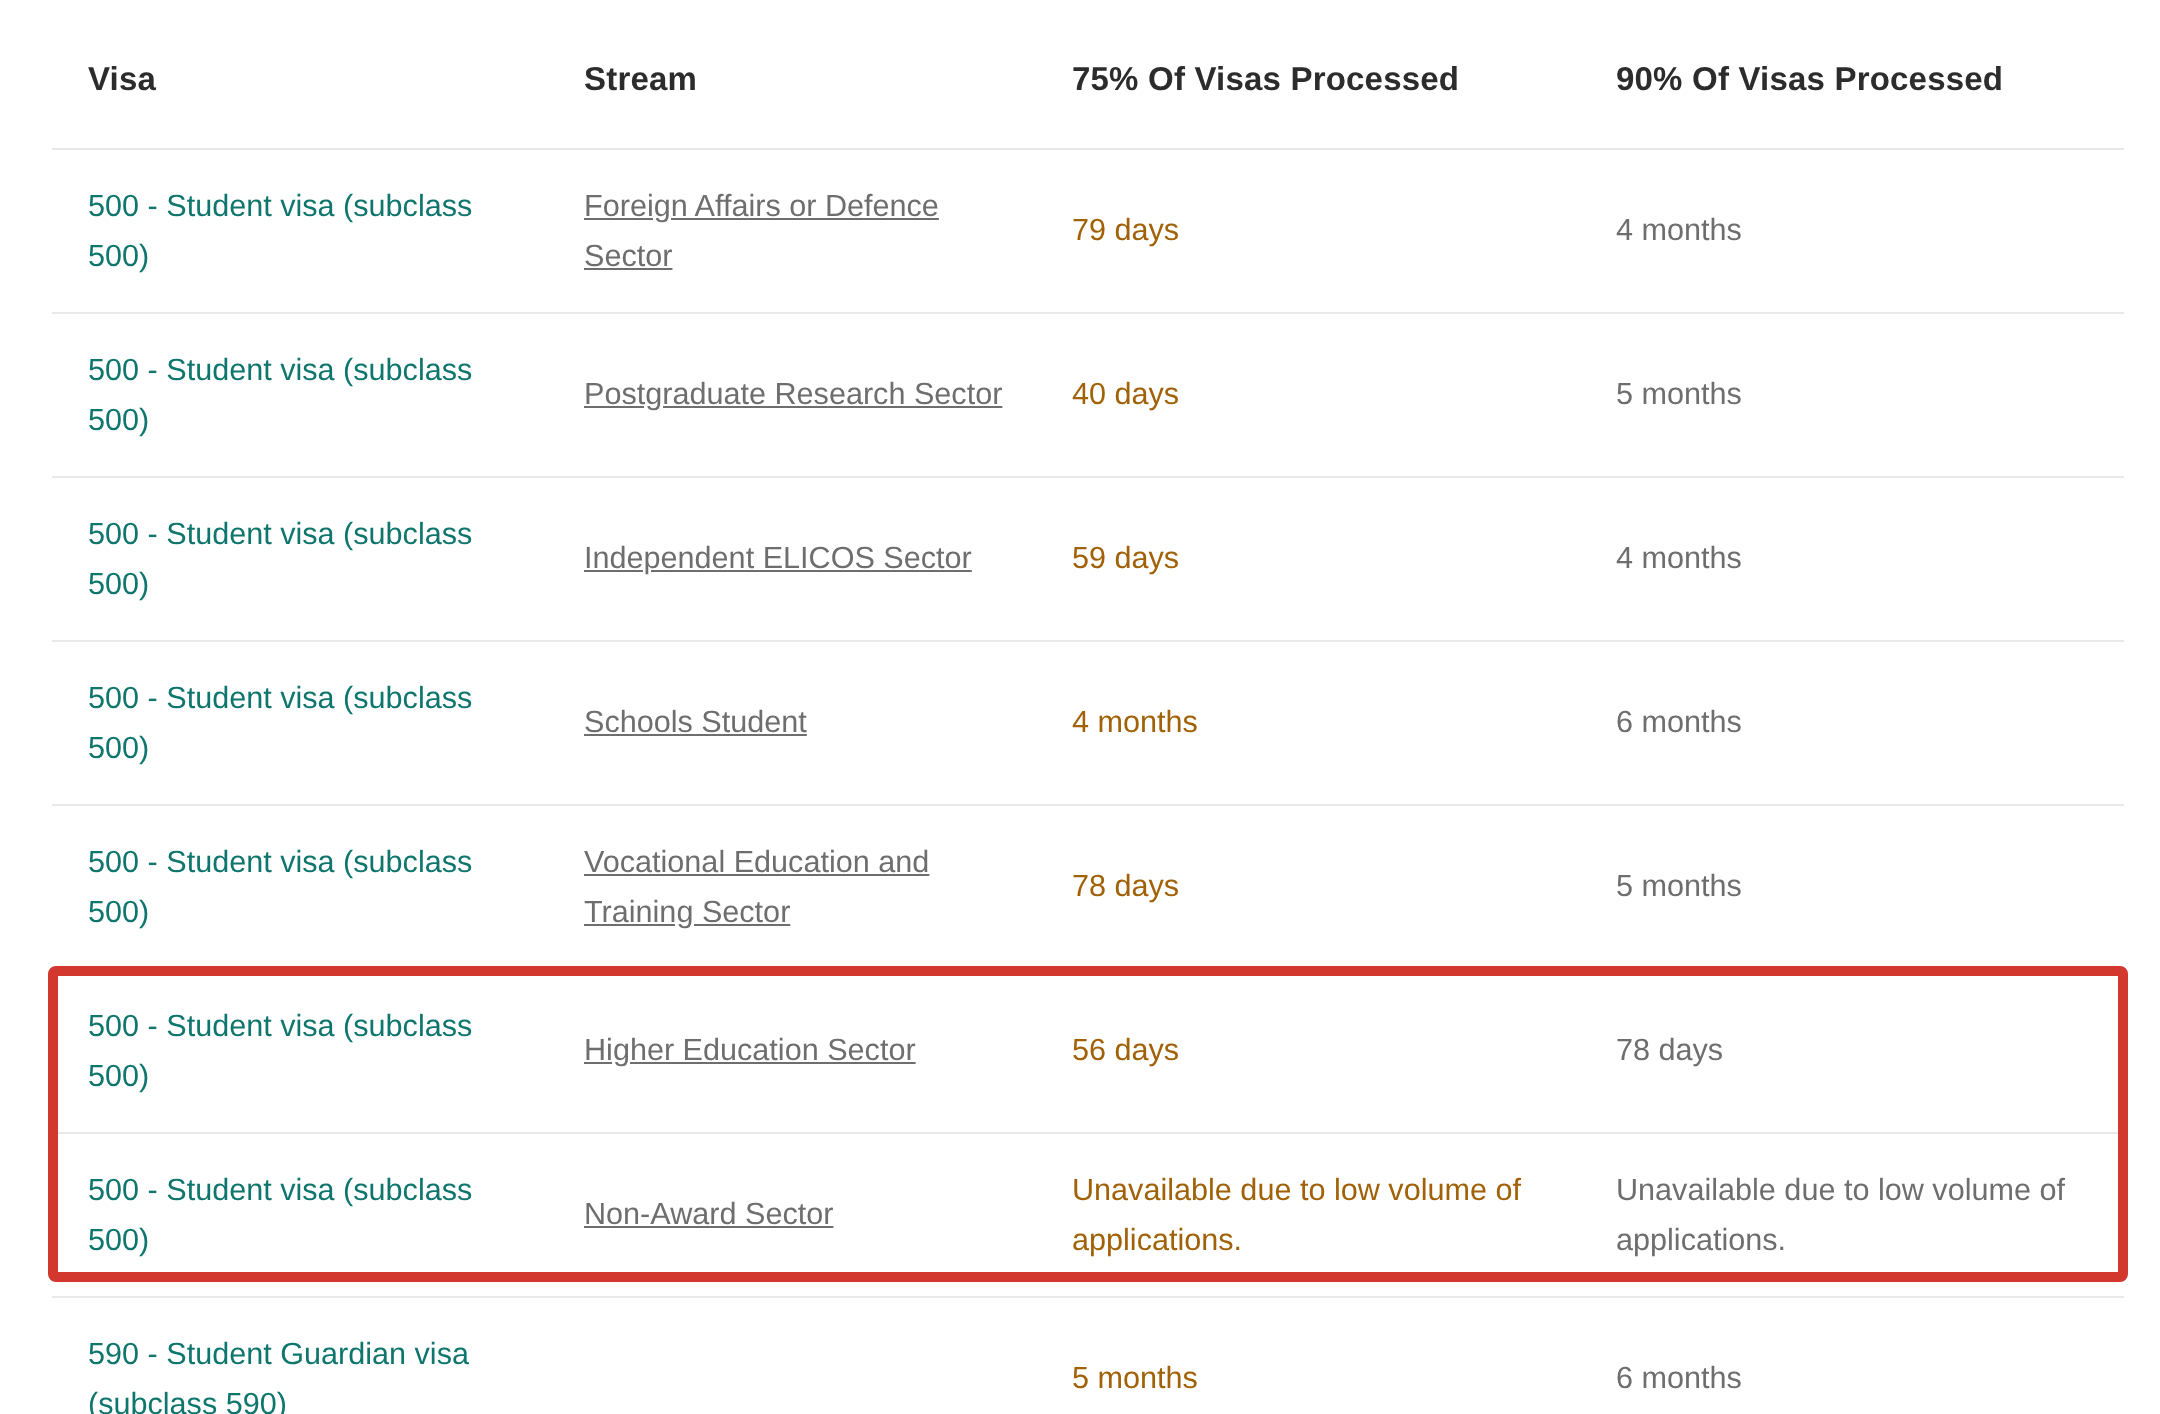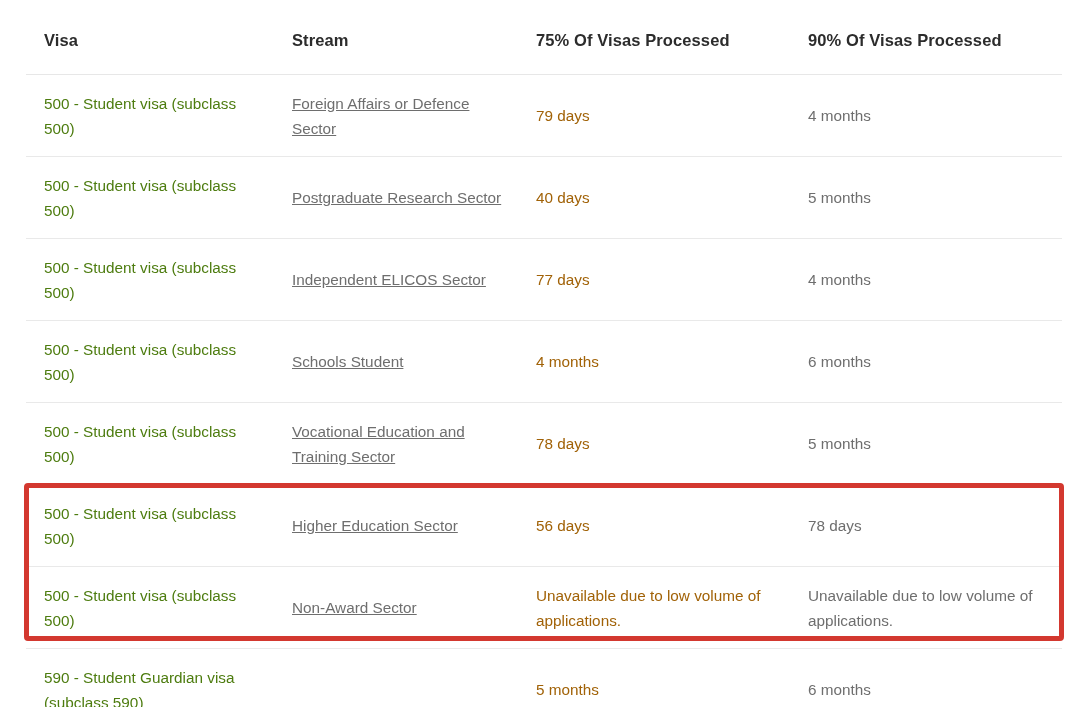--- a/index.html
+++ b/index.html
@@ -68,21 +68,21 @@
     height: 81px;
     border-bottom: 1px solid #e9e9e9;
     background: #ffffff;
   }
 
   tbody tr.last-row td {
     border-bottom: none;
   }
 
   
-  td.cell-visa   { color: #4d7c0f; }
+  td.cell-visa   { color: #0f766e; }
   td.cell-stream { color: #6e6e6e; text-decoration: underline; }
   td.cell-p75    { color: #a16207; }
   td.cell-p90    { color: #6e6e6e; }
 
   .cell-text {
     display: block;
   }
 
   
   #highlight-box {
@@ -149,21 +149,21 @@
             </td>
           </tr>
           <tr>
             <td class="cell-visa">
               <span class="cell-text">500 - Student visa (subclass 500)</span>
             </td>
             <td class="cell-stream">
               <span class="cell-text">Independent ELICOS Sector</span>
             </td>
             <td class="cell-p75">
-              <span class="cell-text">77 days</span>
+              <span class="cell-text">59 days</span>
             </td>
             <td class="cell-p90">
               <span class="cell-text">4 months</span>
             </td>
           </tr>
           <tr>
             <td class="cell-visa">
               <span class="cell-text">500 - Student visa (subclass 500)</span>
             </td>
             <td class="cell-stream">

